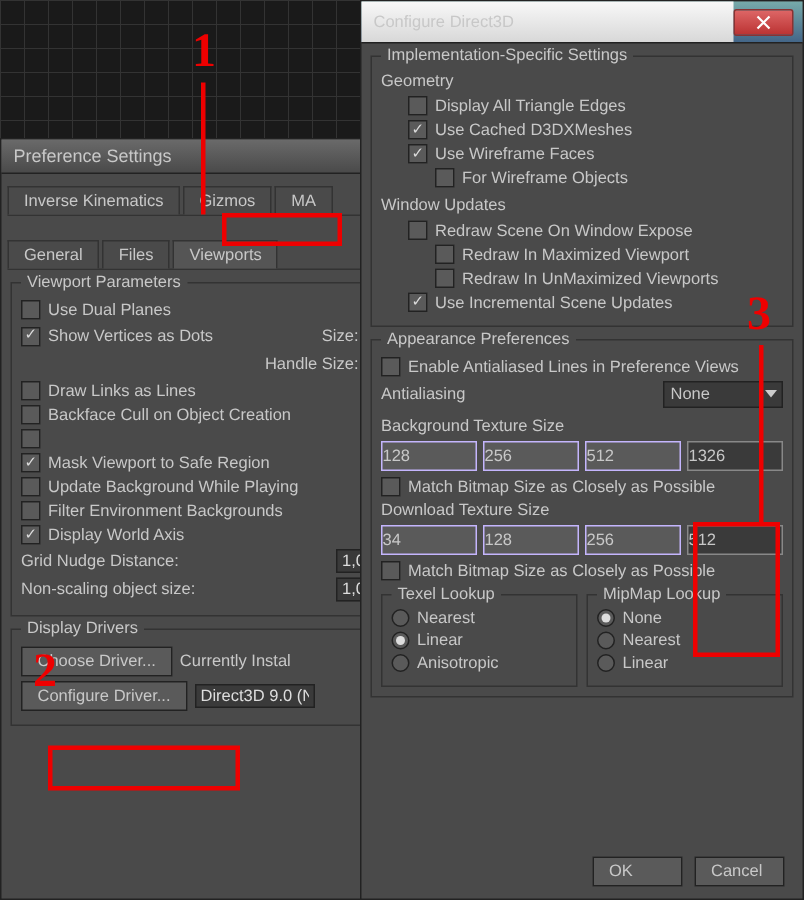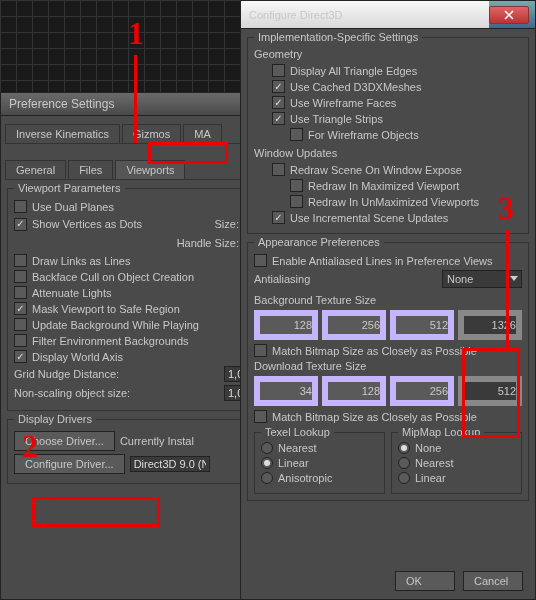--- a/index.html
+++ b/index.html
@@ -20,21 +20,21 @@
 .ipt{background:#3a3a3a;border:1px solid #222;padding:1px 3px;color:#ddd;width:30px}
 .btn{background:#5a5a5a;border:1px solid #222;padding:3px 10px;cursor:pointer}
 .indent{margin-left:18px}
 .d3d-window{position:absolute;top:0;left:240px;width:296px;height:600px;background:#4a4a4a;border:1px solid #222}
 .d3d-header{background:linear-gradient(#7aa,#468);padding:0;display:flex;align-items:center;height:28px;border-bottom:1px solid #222}
 .d3d-header-inner{background:linear-gradient(#f8f8f8,#d8d8d8);flex:1;height:100%;display:flex;align-items:center;padding:0 8px;color:#222}
 .d3d-close{width:40px;height:18px;background:linear-gradient(#d66,#b33);border:1px solid #833;margin-right:6px;display:flex;align-items:center;justify-content:center;color:#fff;border-radius:2px}
 .rad{width:12px;height:12px;border:1px solid #222;background:#5a5a5a;border-radius:50%;display:inline-flex;align-items:center;justify-content:center;flex-shrink:0}
 .rad.on::after{content:"";width:6px;height:6px;background:#ddd;border-radius:50%}
 .btn-row{display:flex;gap:4px;margin:4px 0}
-.size-btn{flex:1;background:#5a5a5a;border:6px solid #c4b5fd;padding:3px 0;text-align:right;cursor:pointer}
+.size-btn{flex:1;background:#5a5a5a;border:1px solid #c4b5fd;padding:3px 0;text-align:left;cursor:pointer}
 .size-btn.active{background:#3a3a3a;border-color:#888}
 .select{background:#3a3a3a;border:1px solid #222;padding:2px 16px 2px 4px;position:relative;min-width:80px}
 .select svg{position:absolute;right:3px;top:50%;transform:translateY(-50%)}
 .dialog-btns{position:absolute;bottom:8px;right:12px;display:flex;gap:8px}
 .dialog-btns .btn{min-width:60px;text-align:left}
 .half{display:flex;gap:6px}
 .half>div{flex:1}
 .subgroup{border:1px solid #333;padding:6px;position:relative;margin-top:6px}
 .red-mark{position:absolute;border:3px solid #e00;pointer-events:none;z-index:99}
 .red-num{position:absolute;color:#e00;font-size:32px;font-weight:bold;font-family:cursive;z-index:99;pointer-events:none}
@@ -76,21 +76,20 @@
     <div class="row">
         <span class="chk"></span>
         <span class="lbl">Draw Links as Lines</span>
       </div>
     <div class="row">
         <span class="chk"></span>
         <span class="lbl">Backface Cull on Object Creation</span>
       </div>
     <div class="row">
         <span class="chk"></span>
-        <span class="lbl">Attenuate Lights</span>
       </div>
     <div class="row">
         <span class="chk on"></span>
         <span class="lbl">Mask Viewport to Safe Region</span>
       </div>
     <div class="row">
         <span class="chk"></span>
         <span class="lbl">Update Background While Playing</span>
       </div>
     <div class="row">
@@ -143,24 +142,20 @@
         <span class="chk"></span>
         <span class="lbl">Display All Triangle Edges</span>
       </div>
     <div class="row indent">
         <span class="chk on"></span>
         <span class="lbl">Use Cached D3DXMeshes</span>
       </div>
     <div class="row indent">
         <span class="chk on"></span>
         <span class="lbl">Use Wireframe Faces</span>
-      </div>
-    <div class="row indent">
-        <span class="chk on"></span>
-        <span class="lbl">Use Triangle Strips</span>
       </div>
     <div class="row" style="margin-left:36px">
         <span class="chk"></span>
         <span class="lbl">For Wireframe Objects</span>
       </div>
     <div style="margin:6px 0 4px">Window Updates</div>
     <div class="row indent">
         <span class="chk"></span>
         <span class="lbl">Redraw Scene On Window Expose</span>
       </div>

